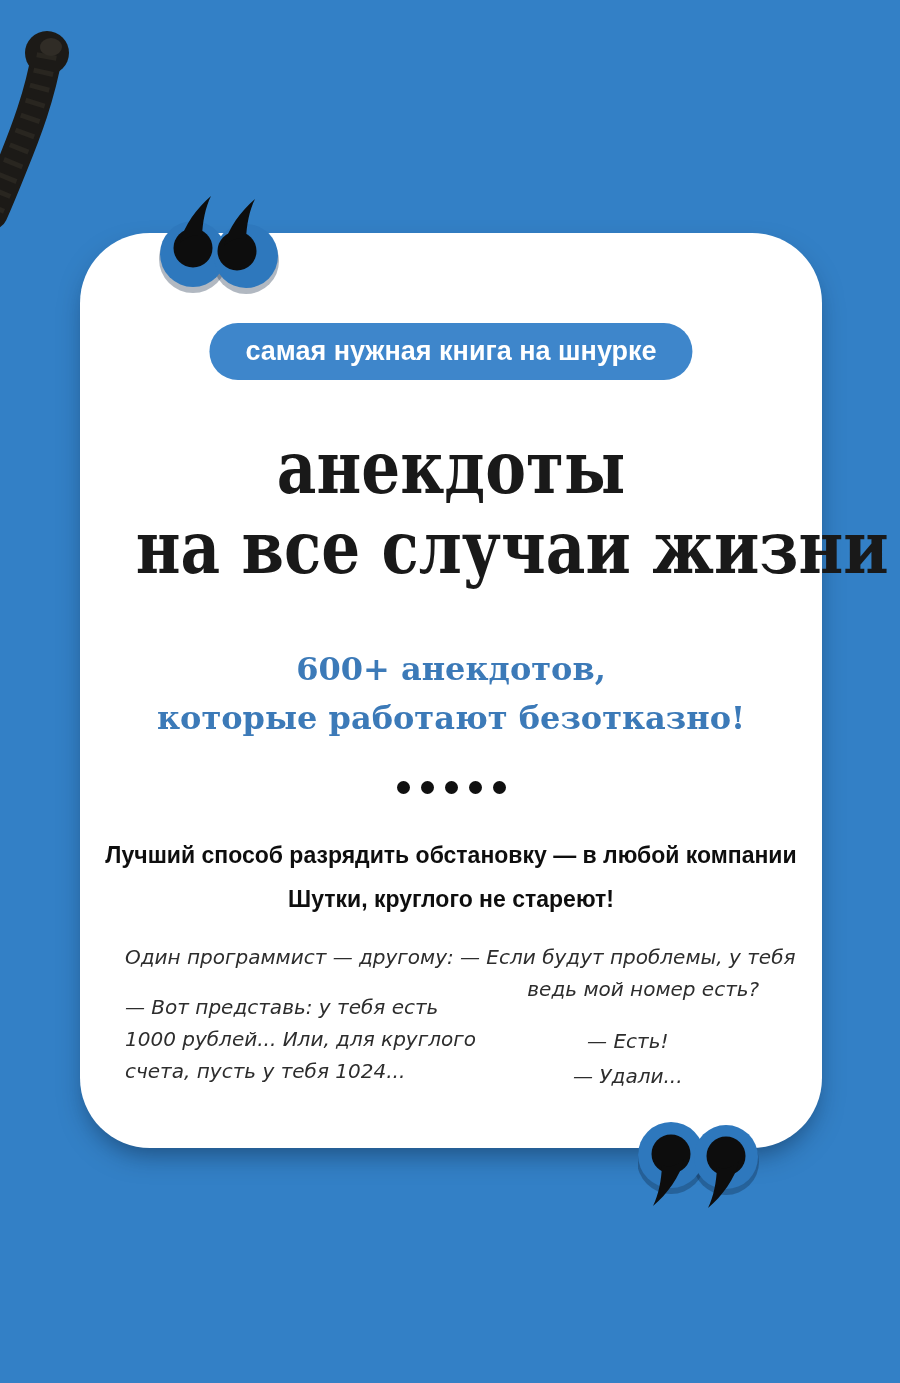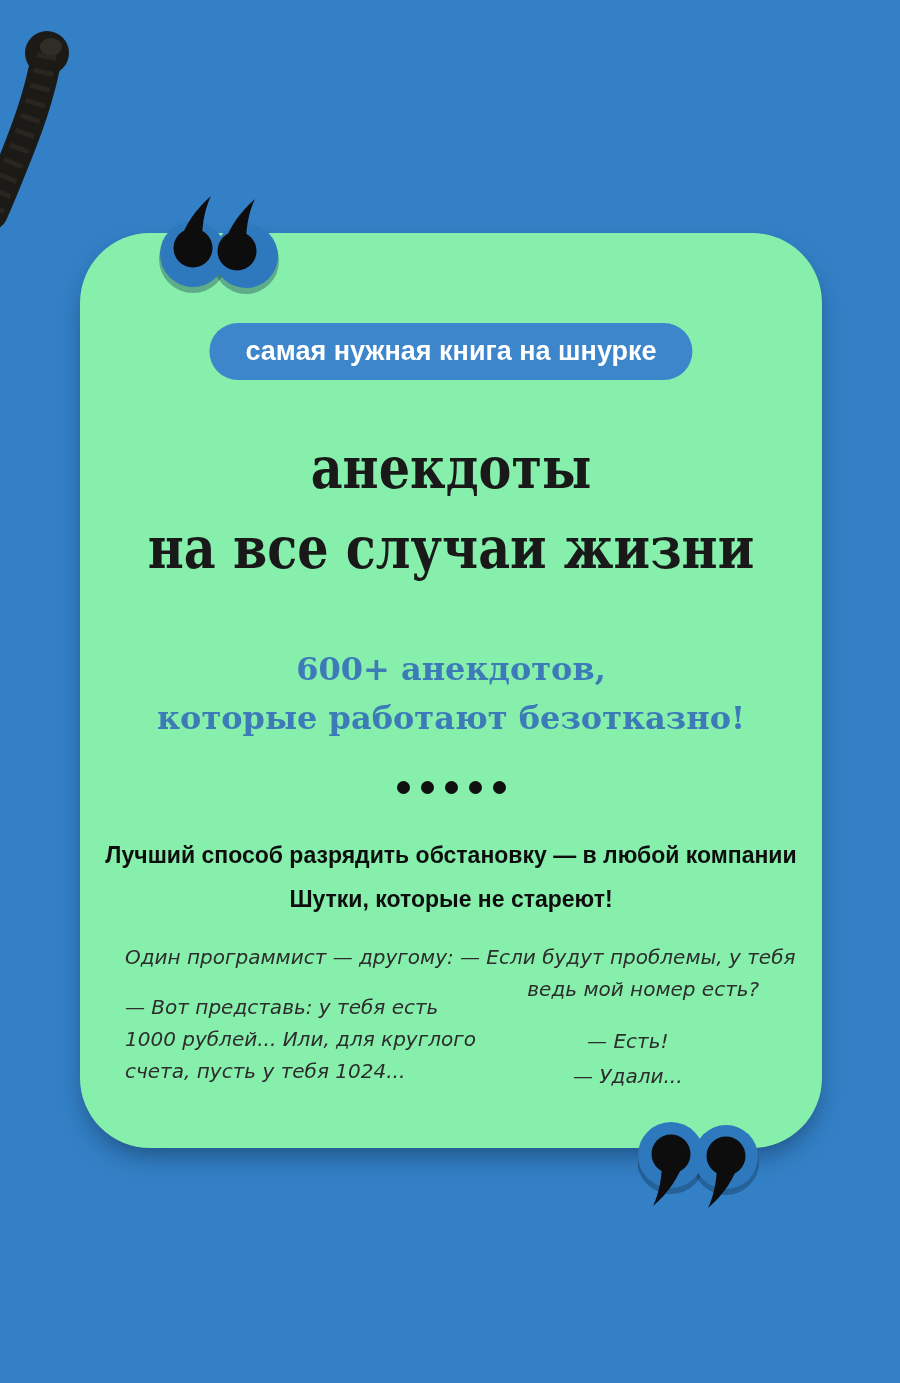--- a/index.html
+++ b/index.html
@@ -11,21 +11,21 @@
     font-family:"Liberation Sans", sans-serif;
   }
   
   .cord { position:absolute; left:0; top:0; }
 
   
   .card {
     position:absolute;
     left:80px; top:233px;
     width:742px; height:915px;
-    background:#86efac;
+    background:#ffffff;
     border-radius:70px;
     box-shadow:0 12px 26px -6px rgba(10,30,55,.5);
   }
 
   .badge {
     position:absolute;
     top:90px; left:50%;
     transform:translateX(-50%);
     height:57px; line-height:57px;
     padding:0 36px;
@@ -37,21 +37,21 @@
     white-space:nowrap;
   }
 
   .title {
     position:absolute;
     top:195px; left:0; right:0;
     margin:0;
     text-align:center;
     font-family:"DejaVu Serif", serif;
     font-weight:bold;
-    font-size:58px;
+    font-size:72px;
     color:#191919;
   }
   .title .t-line {
     display:block;
     line-height:80px;
     white-space:nowrap;
     transform:scaleX(.85);
   }
 
   .subtitle {
@@ -145,21 +145,21 @@
     <div class="dots">
         <span class="dot" style="background: rgb(16, 16, 16);"></span>
         <span class="dot" style="background: rgb(16, 16, 16);"></span>
         <span class="dot" style="background: rgb(16, 16, 16);"></span>
         <span class="dot" style="background: rgb(16, 16, 16);"></span>
         <span class="dot" style="background: rgb(16, 16, 16);"></span>
       </div>
 
     <div class="tagline">
       <p>Лучший способ разрядить обстановку — в любой компании</p>
-      <p>Шутки, которые не стареют!</p>
+      <p>Шутки, круглого не стареют!</p>
     </div>
 
     <div class="jokes">
       <div class="col-left">
         <div class="j-intro">Один программист — другому:</div>
         <div>— Вот представь: у тебя есть</div>
         <div>1000 рублей... Или, для круглого</div>
         <div>счета, пусть у тебя 1024...</div>
       </div>
       <div class="col-right">

